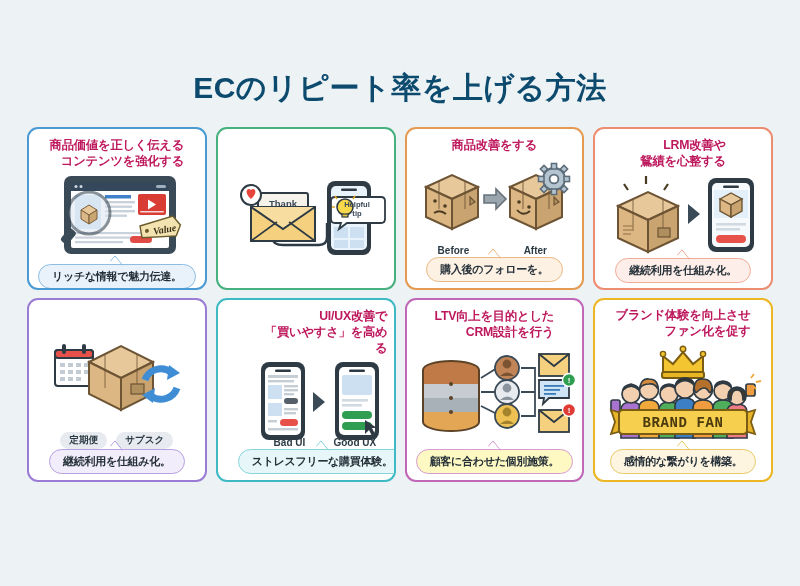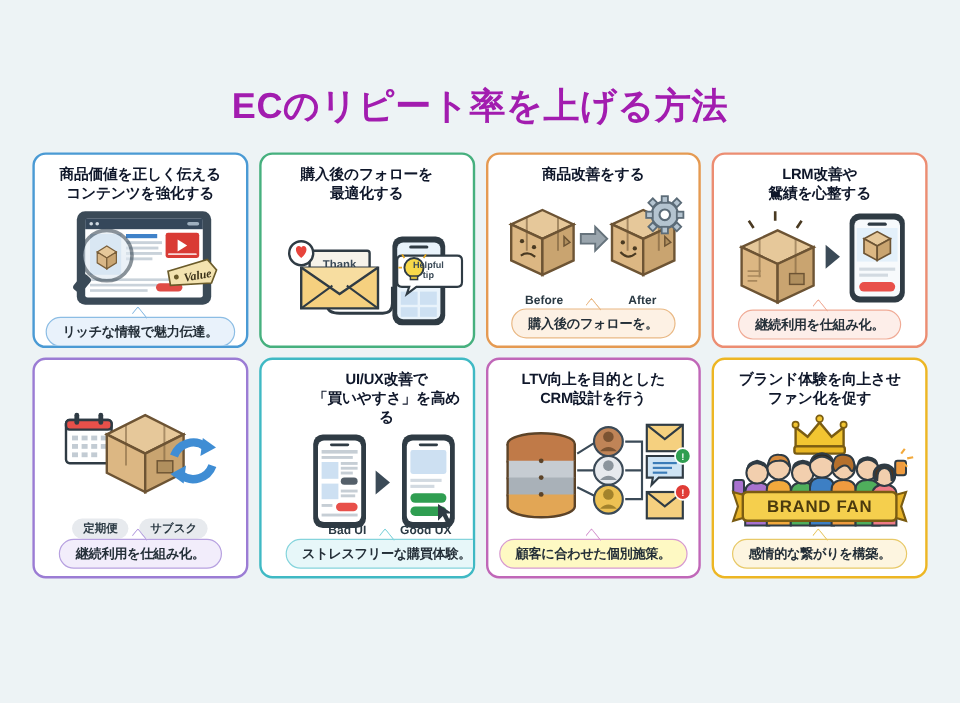--- a/index.html
+++ b/index.html
@@ -15,21 +15,21 @@
     background: #edf3f5;
   }
 
   
   .title {
     position: absolute;
     top: 68px; left: 0; width: 800px;
     text-align: center;
     font-size: 30px;
     font-weight: 700;
-    color: #a21caf;
+    color: #0c4a6e;
     letter-spacing: 0.5px;
   }
 
   
   .grid {
     position: absolute;
     top: 127px; left: 27px;
     width: 746px;
     display: grid;
     grid-template-columns: repeat(4, 1fr);
@@ -46,22 +46,22 @@
     padding: 8px 6px 6px 6px;
     display: flex;
     flex-direction: column;
     align-items: center;
     overflow: hidden;
   }
 
   .card-title {
     font-size: 12.3px;
     font-weight: 700;
-    color: #0f172a;
-    text-align: center;
+    color: #be185d;
+    text-align: right;
     line-height: 1.32;
     letter-spacing: -0.2px;
     white-space: pre-line;
   }
 
   .art {
     flex: 1 1 auto;
     width: 100%;
     display: flex;
     align-items: center;
@@ -121,21 +121,21 @@
   svg { display: block; overflow: visible; }
 
   
   .c-blue   { border-color: #4a9ad4; }
   .c-green  { border-color: #46b07e; }
   .c-orange { border-color: #e59a52; }
   .c-salmon { border-color: #ec8d72; }
   .c-purple { border-color: #9b7cd4; }
   .c-teal   { border-color: #3fb9c4; padding-left: 39px; }
   .c-magenta{ border-color: #c067b8; }
-  .c-gold   { border-color: #edb623; }
+  .c-gold   { border-color: #edb623; font-family: Liberation Mono, monospace; }
 
   .p-blue   { background:#e9f2fb; border-color:#8cbde4; }
   .p-green  { background:#eaf7f0; border-color:#83ceab; }
   .p-orange { background:#fdf1e4; border-color:#e9b884; }
   .p-salmon { background:#fdeee9; border-color:#f0ab96; }
   .p-purple { background:#f2edfb; border-color:#b7a1e0; }
   .p-teal   { background:#e7f7f9; border-color:#85d4dc; }
   .p-magenta{ background:#fef9c3; border-color:#d79ad1; }
   .p-gold   { background:#fdf5e0; border-color:#e8c968; }
 
@@ -195,22 +195,20 @@
           </g>
         </svg>
       </div>
       <div class="pill-wrap">
         <div class="notch n-blue"></div>
         <div class="pill p-blue">リッチな情報で魅力伝達。</div>
       </div>
     </div>
 
     <div class="card c-green">
-      <div class="card-title">購入後のフォローを
-最適化する</div>
       <div class="art">
         <svg width="158" height="90" viewBox="0 0 158 90">
           <path d="M46,55 L46,74 Q46,80 56,80 L92,80 Q100,80 100,72 L100,58" fill="none" stroke="#2f3b44" stroke-width="2.4"></path>
           <g>
             <rect x="31" y="28" width="50" height="34" rx="2" fill="#f6f3ea" stroke="#2f3b44" stroke-width="2"></rect>
             <text x="56" y="42" text-anchor="middle" font-size="9.5" font-weight="700" fill="#3b4a57">Thank</text>
             <text x="56" y="52" text-anchor="middle" font-size="9.5" font-weight="700" fill="#3b4a57">You</text>
             <path d="M24,42 L88,42 L88,76 L24,76 Z" fill="#f5d07f" stroke="#2f3b44" stroke-width="2"></path>
             <path d="M24,42 L56,64 L88,42" fill="#f7dda0" stroke="#2f3b44" stroke-width="2"></path>
             <path d="M24,76 L50,57 M88,76 L62,57" stroke="#2f3b44" stroke-width="1.6" fill="none"></path>

